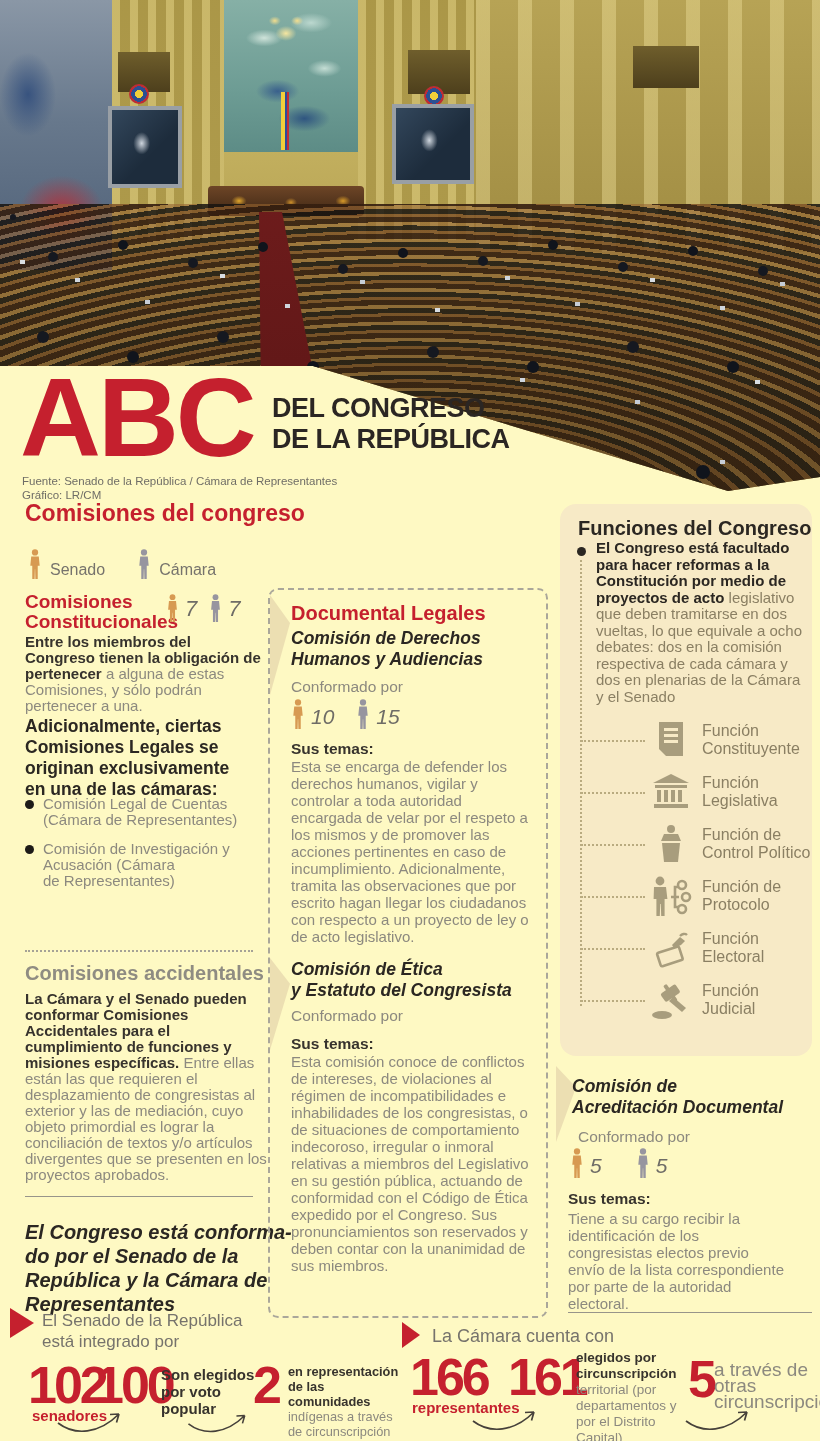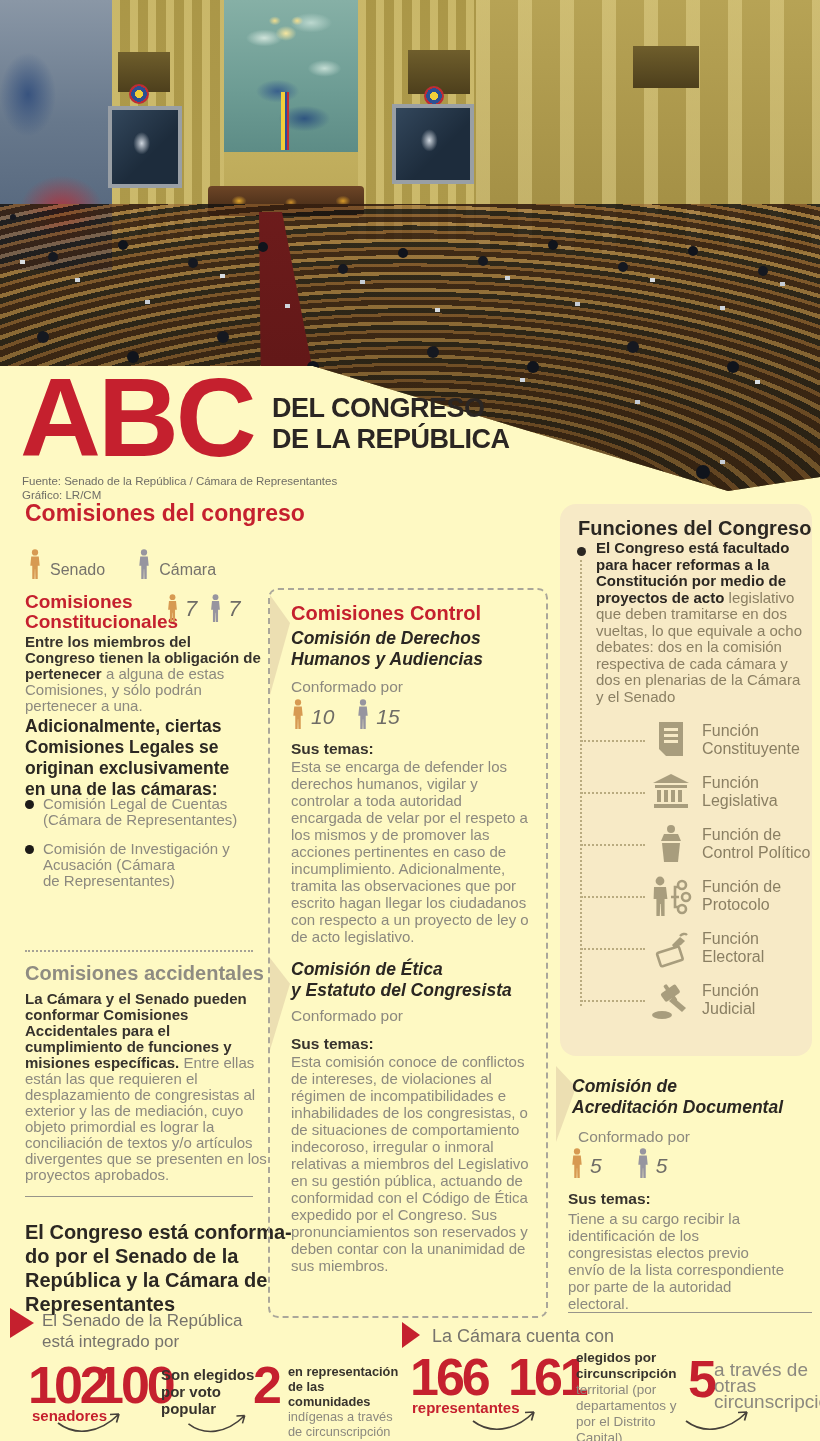--- a/index.html
+++ b/index.html
@@ -210,42 +210,42 @@
       </div>
   </div>
 
   <div class="abs dotrule" style="left:25px;top:950px;width:228px;"></div>
   <div class="abs gray-h" style="left:25px;top:962px;font-size:20px;">Comisiones accidentales</div>
   <div class="abs body" style="left:25px;top:991px;width:242px;">
     <span class="b">La Cámara y el Senado pueden conformar Comisiones Accidentales para el cumplimiento de funciones y misiones específicas.</span><span class="g"> Entre ellas están las que requieren el desplazamiento de congresistas al exterior y las de mediación, cuyo objeto primordial es lograr la conciliación de textos y/o artículos divergentes que se presenten en los proyectos aprobados.</span>
   </div>
   <div class="abs rule" style="left:25px;top:1196px;width:228px;"></div>
 
-  <div class="abs dark-h" style="left:25px;top:1220px;font-size:20px;line-height:24px;">El Congreso está conforma-<br>do por el Senado de la<br>República y la Cámara de<br>Representantes</div>
+  <div class="abs dark-h" style="left:25px;top:1220px;font-size:20px;line-height:24px;font-style:italic;">El Congreso está conforma-<br>do por el Senado de la<br>República y la Cámara de<br>Representantes</div>
   <div class="abs tri-red" style="left:10px;top:1308px;"></div>
   <div class="abs lbl" style="left:42px;top:1310px;font-size:17px;line-height:21px;">El Senado de la República<br>está integrado por</div>
 
   <div class="abs big-num" style="left:28px;top:1362px;">102</div>
   <div class="abs num-lab" style="left:32px;top:1407px;">senadores</div>
   <svg class="abs swoosh" style="left:55px;top:1408px;" width="70" height="26" viewBox="0 0 70 26">
       <path d="M3 15 C 20 28, 44 26, 64 6 M64 6 l-9 .5 M64 6 l-2.5 8.5"></path>
     </svg>
   <div class="abs big-num" style="left:95px;top:1362px;">100</div>
   <div class="abs b" style="left:161px;top:1366px;width:94px;font-size:15px;line-height:17px;">Son elegidos por voto popular</div>
   <svg class="abs swoosh" style="left:183px;top:1410px;" width="70" height="24" viewBox="0 0 70 26">
       <path d="M3 15 C 20 28, 44 26, 64 6 M64 6 l-9 .5 M64 6 l-2.5 8.5"></path>
     </svg>
   <div class="abs big-num" style="left:253px;top:1362px;">2</div>
   <div class="abs" style="left:288px;top:1364px;width:114px;font-size:12.8px;line-height:15px;">
     <span class="b">en representación de las comunidades</span><br>
     <span class="g">indígenas a través de circunscripción especial</span>
   </div>
 
   <div class="abs legales-box">
-    <div class="red-h" style="font-size:20px;">Comisiones Control</div>
+    <div class="red-h" style="font-size:20px;">Documental Legales</div>
     <div class="dark-h" style="font-size:17.5px;line-height:21px;font-style:italic;margin-top:5px;">Comisión de Derechos<br>Humanos y Audiencias</div>
     <div class="g" style="font-size:15.5px;margin-top:8px;">Conformado por</div>
     <div class="cnt-row" style="margin-top:3px;">
       <svg class="person s pic" width="14" height="30" viewBox="0 0 20 46">
           <circle cx="10" cy="5.2" r="4.8"></circle>
           <path d="M4.2 11.6h11.6l1.4 14.2h-3V46h-3.6l-.4-15h-.4l-.4 15H5.8V25.8h-3z"></path>
         </svg>
       <span class="num-it" style="font-size:21px;">10</span>
       <svg class="person pic" width="14" height="30" viewBox="0 0 20 46" style="margin-left:16px;">
           <circle cx="10" cy="5.2" r="4.8"></circle>

